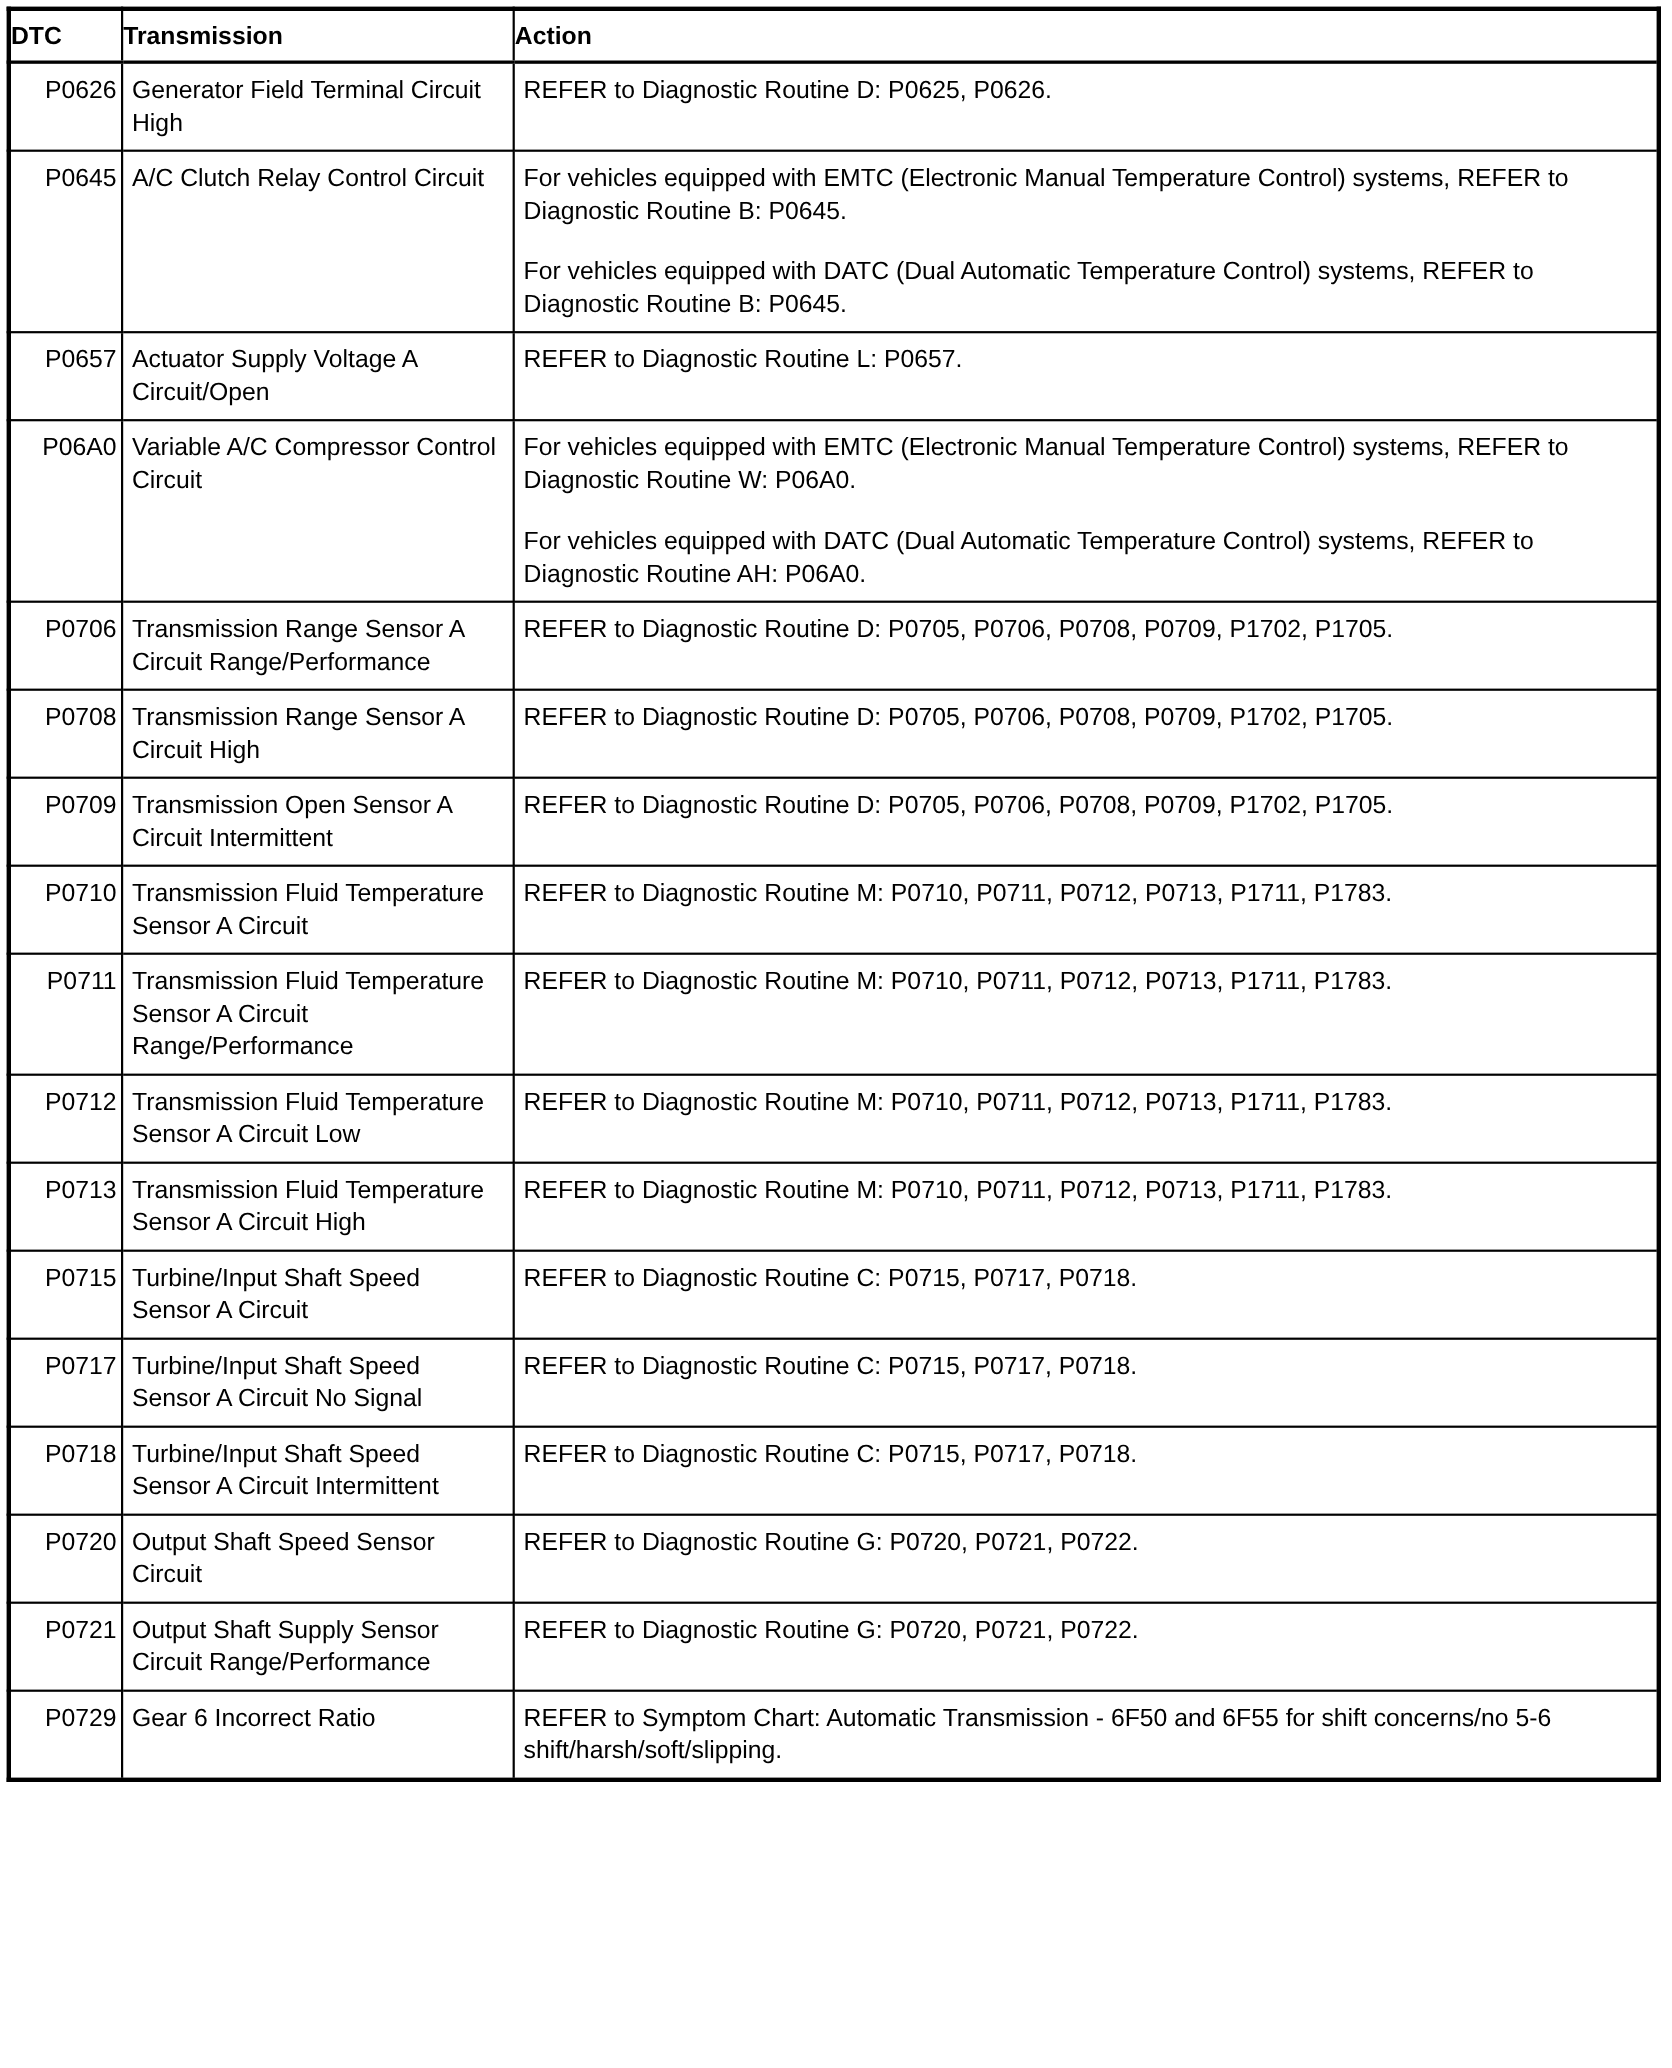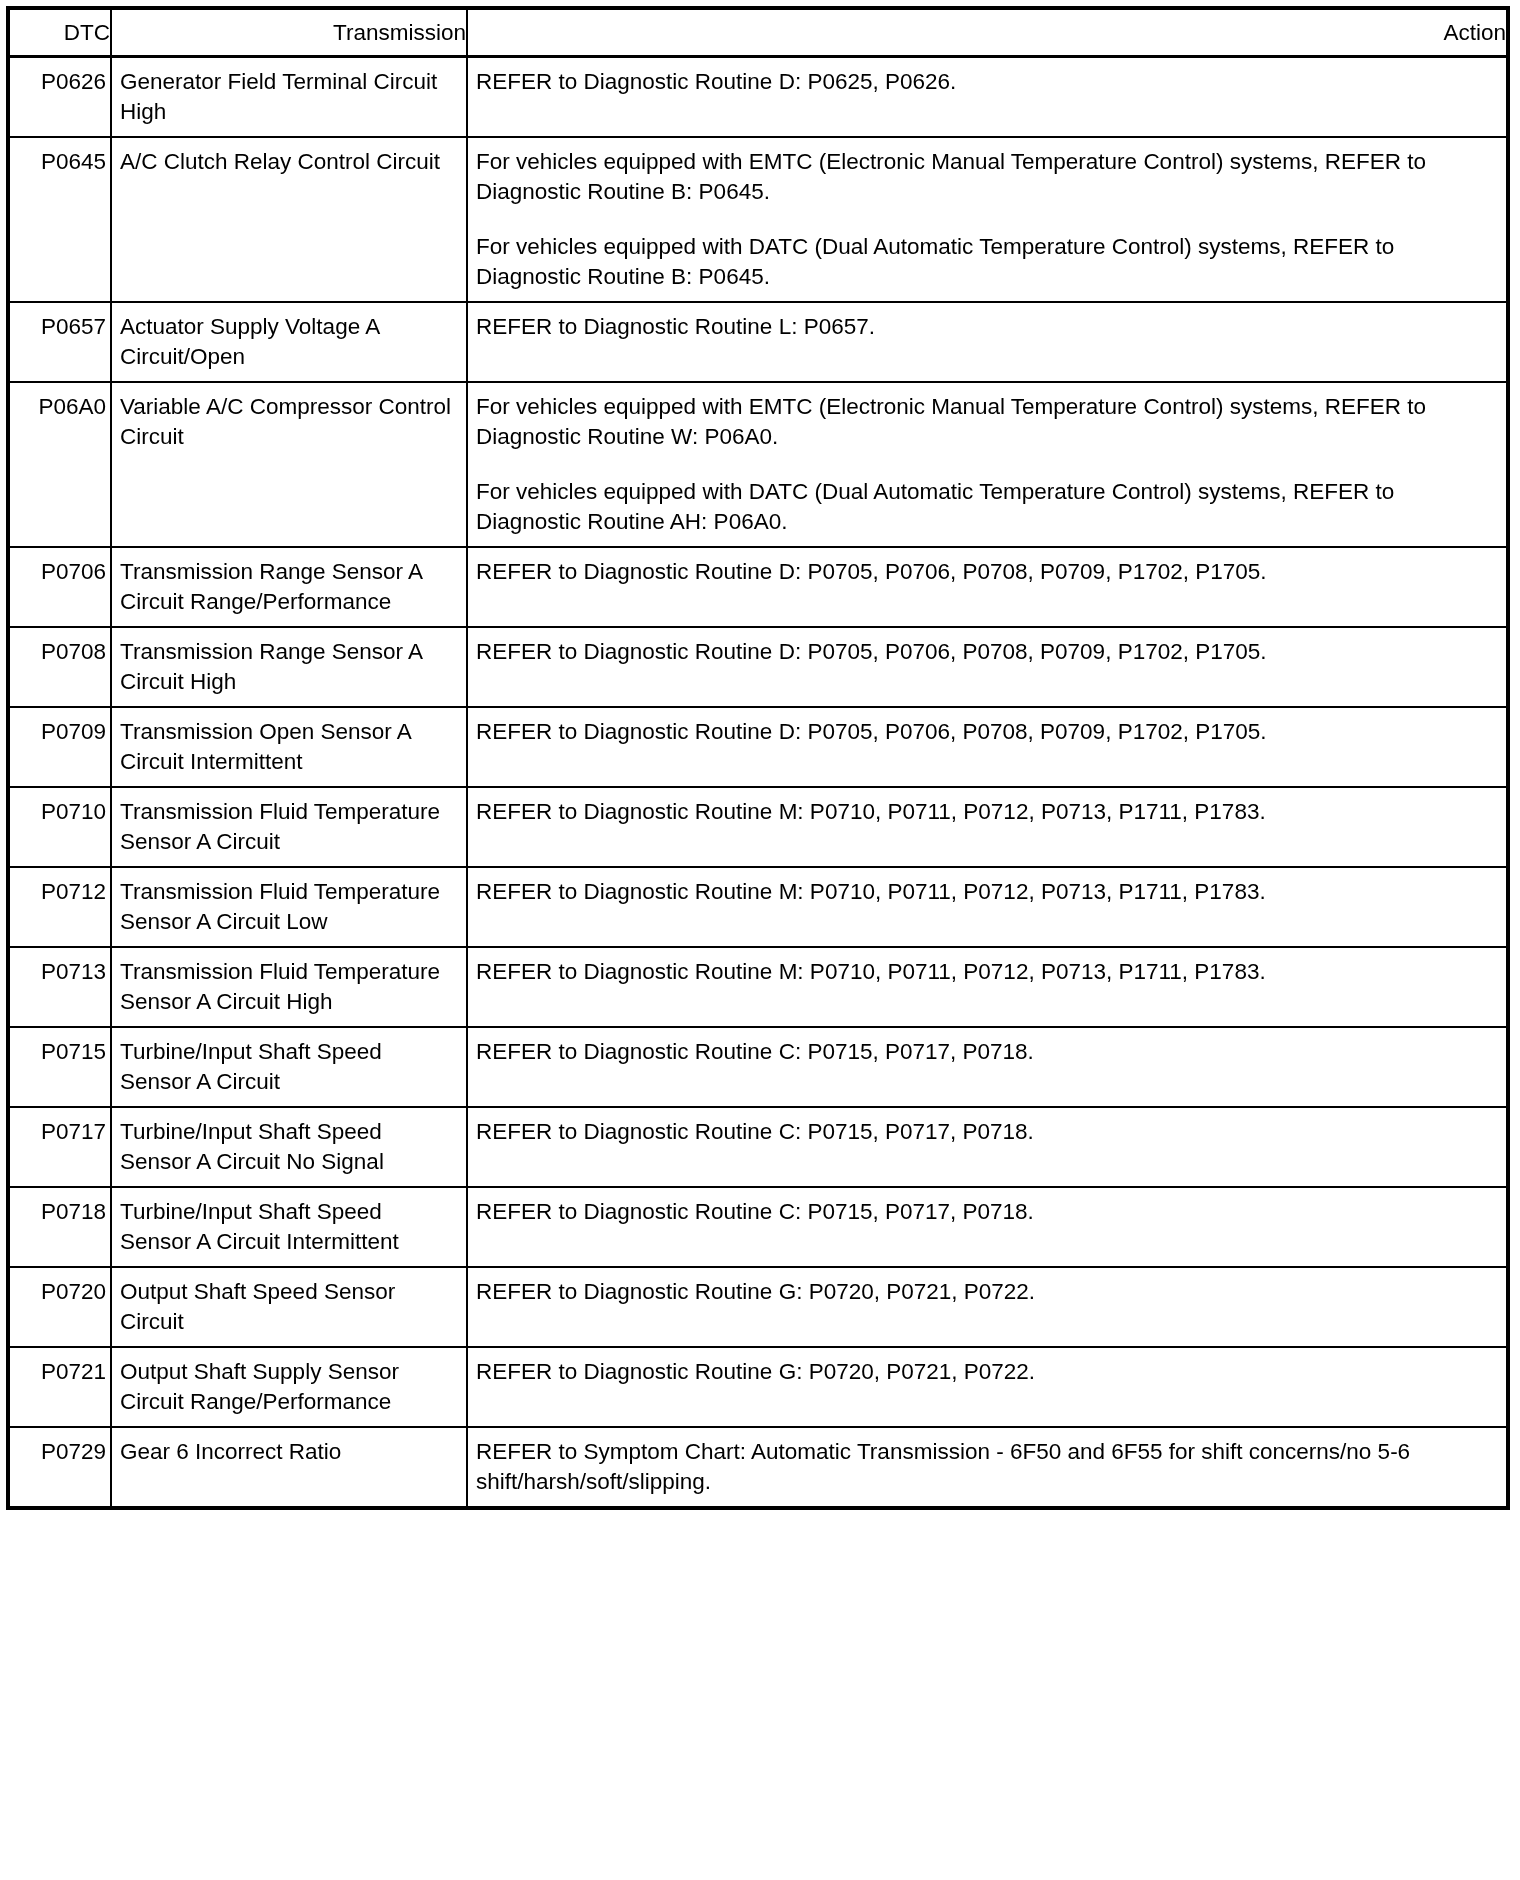--- a/index.html
+++ b/index.html
@@ -13,22 +13,22 @@
     table-layout: fixed;
     font-family: "Liberation Sans", sans-serif;
     font-size: 22.5px;
     color: #000;
     border: 4px solid #000;
   }
   table.dtc col.c1 { width: 103px; }
   table.dtc col.c2 { width: 356px; }
   table.dtc col.c3 { width: auto; }
   table.dtc th {
-    font-weight: normal;
-    text-align: right;
+    font-weight: bold;
+    text-align: left;
     height: 45px;
     padding: 0;
     border: 2px solid #000;
     border-bottom: 3px solid #000;
     line-height: 29px;
   }
   table.dtc td {
     vertical-align: top;
     border: 2px solid #000;
     padding: 9px 8px 10px 8px;
@@ -107,20 +107,27 @@
           </td>
   </tr>
         <tr>
     <td class="code">P0710</td>
     <td>Transmission Fluid Temperature Sensor A Circuit</td>
     <td>
             <div class="para">REFER to Diagnostic Routine M: P0710, P0711, P0712, P0713, P1711, P1783.</div>
           </td>
   </tr>
         <tr>
+    <td class="code">P0711</td>
+    <td>Transmission Fluid Temperature Sensor A Circuit Range/Performance</td>
+    <td>
+            <div class="para">REFER to Diagnostic Routine M: P0710, P0711, P0712, P0713, P1711, P1783.</div>
+          </td>
+  </tr>
+        <tr>
     <td class="code">P0712</td>
     <td>Transmission Fluid Temperature Sensor A Circuit Low</td>
     <td>
             <div class="para">REFER to Diagnostic Routine M: P0710, P0711, P0712, P0713, P1711, P1783.</div>
           </td>
   </tr>
         <tr>
     <td class="code">P0713</td>
     <td>Transmission Fluid Temperature Sensor A Circuit High</td>
     <td>

